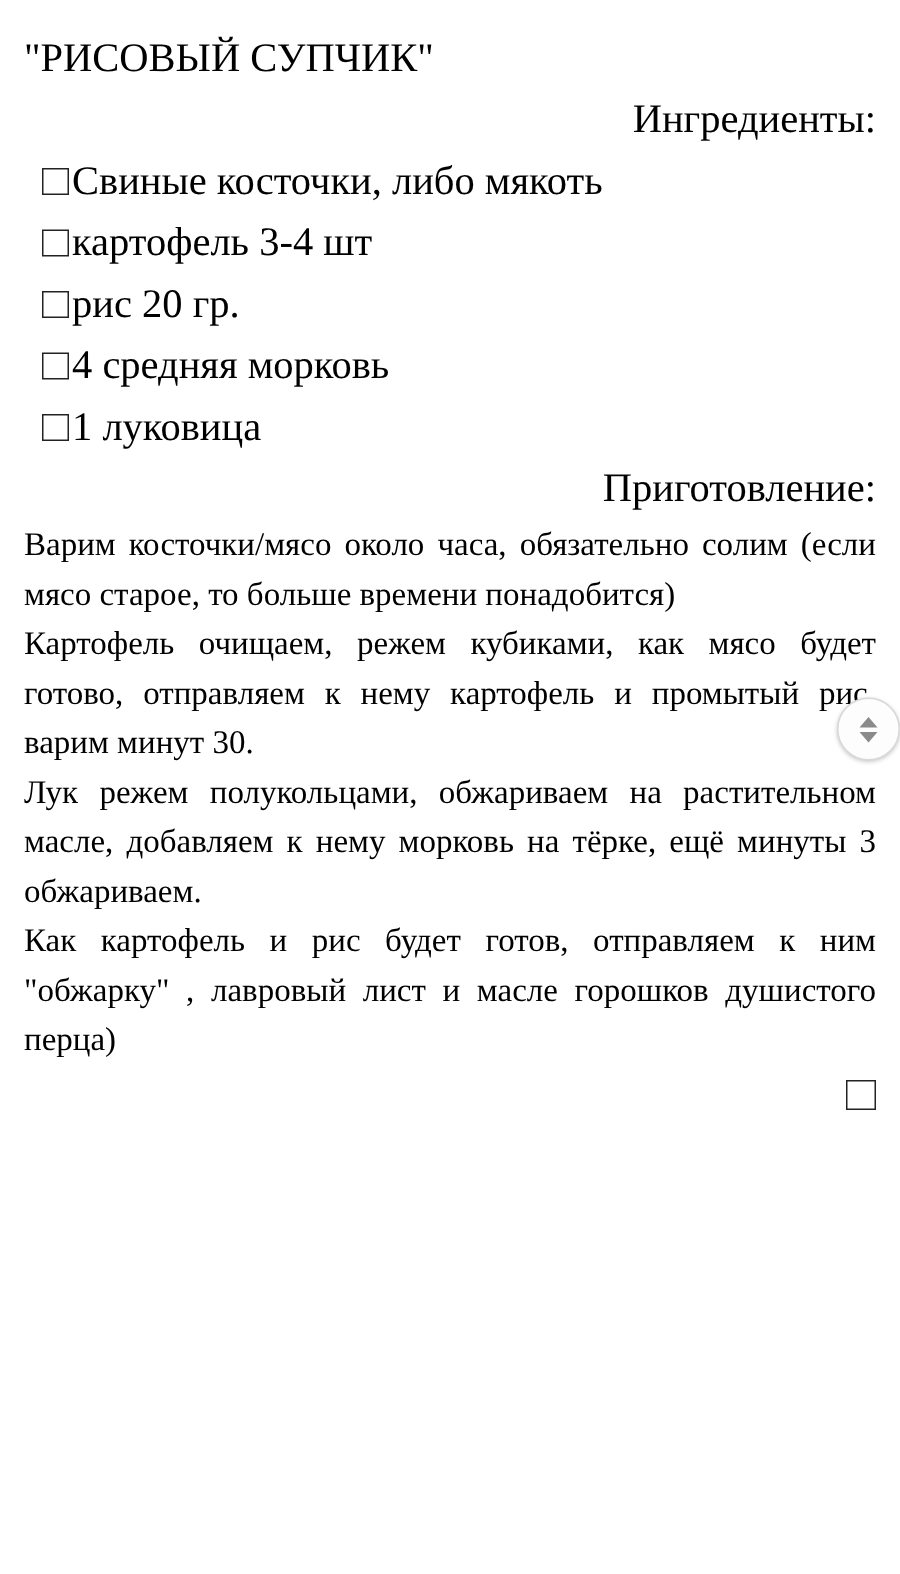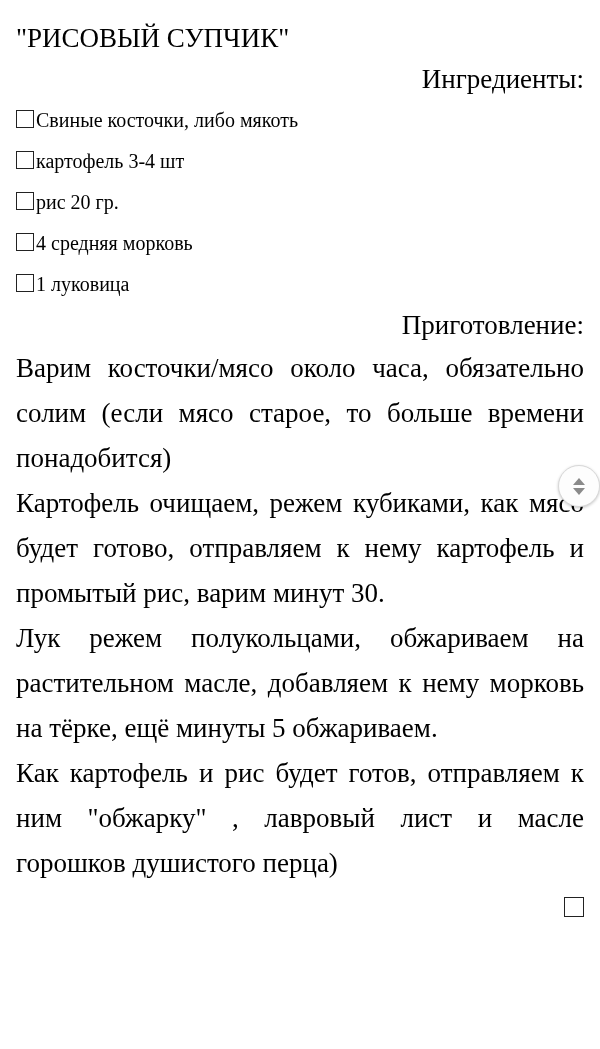--- a/index.html
+++ b/index.html
@@ -34,31 +34,32 @@
   .check {
     display: inline-block;
     width: 18px;
     height: 18px;
     border: 1.6px solid #222;
     box-sizing: border-box;
     margin-right: 2px;
     vertical-align: -1px;
   }
   .para {
-    font-size: 27px;
-    line-height: 45px;
+    font-size: 22px;
+    line-height: 33px;
     text-align: justify;
     text-align-last: left;
     text-justify: inter-word;
     margin: 0;
   }
   .ingredient {
-    font-size: 20px;
+    font-size: 27px;
     line-height: 41px;
     white-space: nowrap;
+    margin-left: 12px;
   }
   
   #scroll-handle {
     position: absolute;
     right: 0px;
     top: 465px;
     width: 40px;
     height: 40px;
     border-radius: 50%;
     background: #fdfdfd;
@@ -114,21 +115,21 @@
     <span class="check"></span><span>4 средняя морковь</span>
   </div>
   <div class="ingredient">
     <span class="check"></span><span>1 луковица</span>
   </div>
 
   <div class="line">Приготовление:</div>
 
   <p class="para">Варим косточки/мясо около часа, обязательно солим (если мясо старое, то больше времени понадобится)</p>
   <p class="para">Картофель очищаем, режем кубиками, как мясо будет готово, отправляем к нему картофель и промытый рис, варим минут 30.</p>
-  <p class="para">Лук режем полукольцами, обжариваем на растительном масле, добавляем к нему морковь на тёрке, ещё минуты 5 обжариваем.</p>
+  <p class="para">Лук режем полукольцами, обжариваем на растительном масле, добавляем к нему морковь на тёрке, ещё минуты 3 обжариваем.</p>
   <p class="para">Как картофель и рис будет готов, отправляем к ним "обжарку" , лавровый лист и масле горошков душистого перца)</p>
 
   <div class="line">
     <span class="endbox"></span>
   </div>
 
   <div id="scroll-handle">
     <span class="arrow-up"></span>
     <span class="arrow-down"></span>
   </div>

